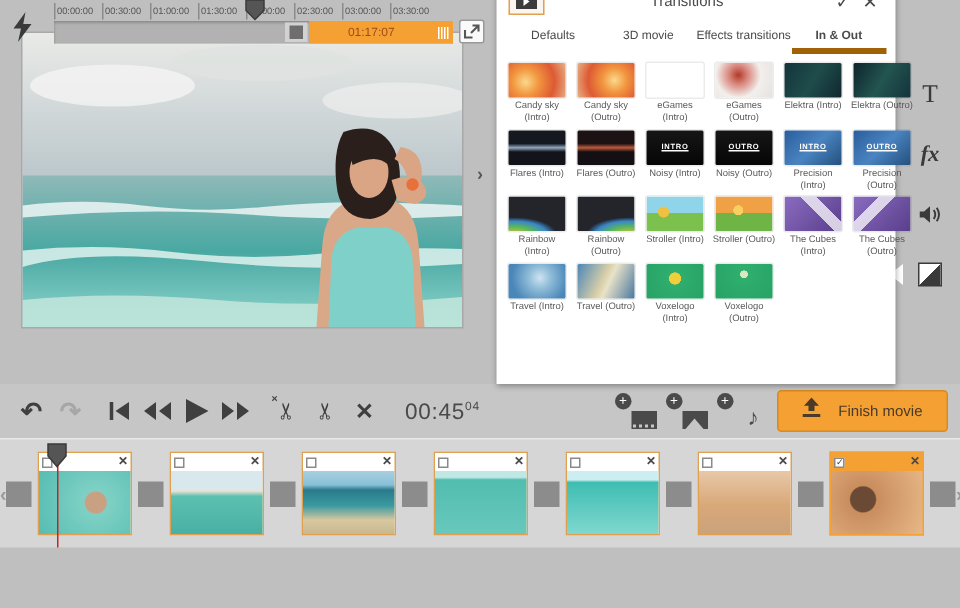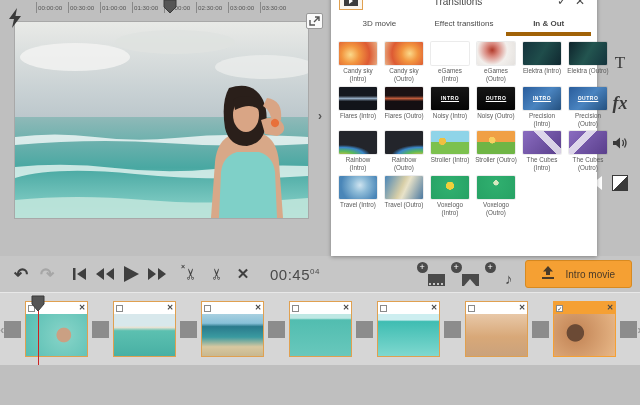--- a/index.html
+++ b/index.html
@@ -54,21 +54,21 @@
     color:#fff; font-size:5px; font-weight:bold; letter-spacing:.5px; text-decoration:underline; }
   .tile-label { font-size:6.3px; color:#5a5a5a; text-align:center; line-height:1.25;
     margin-top:2px; width:42px; min-height:15px; }
 
   
   .side-rail { position:absolute; right:0; top:0; width:43px; height:256px; }
   .rail-btn { position:absolute; left:12px; width:22px; height:22px; display:flex;
     align-items:center; justify-content:center; color:#3a3a3a; }
   .rail-T { top:52px; font-family:"Liberation Serif", serif; font-size:17px; }
   .rail-fx { top:92px; font-family:"Liberation Serif", serif; font-style:italic;
-    font-size:18px; font-weight:bold; }
+    font-size:15px; font-weight:bold; }
   .rail-sq { top:172px; }
   .rail-sq .sq { width:14px; height:14px; background:linear-gradient(135deg,#fff 50%,#3a3a3a 50%);
     box-shadow:0 0 0 1px #3a3a3a; }
   .rail-pointer { position:absolute; left:-4px; top:176px; width:0; height:0;
     border-top:7px solid transparent; border-bottom:7px solid transparent; border-right:9px solid #fff; }
 
   
   .timeline { position:relative; height:40px; margin-top:-40px; }
   .bolt { position:absolute; left:8px; top:8px; }
   .ruler { position:absolute; left:36px; top:2px; width:262px; height:11px; display:flex; }
@@ -215,22 +215,23 @@
       <div class="panel-icon-btn">
         <span class="film">
             <span class="tri"></span>
           </span>
       </div>
       <div class="panel-title">Transitions</div>
       <div class="panel-act">✓</div>
       <div class="panel-act">✕</div>
     </div>
     <div class="tabs" id="panel-tabs">
+        <div class="tab">Defaults</div>
         <div class="tab">3D movie</div>
-        <div class="tab">Effect transitions</div>
+        <div class="tab">Effects transitions</div>
         <div class="tab active">In &amp; Out</div>
       </div>
     <div class="grid" id="transition-grid">
         <div class="tile">
           <div class="thumb" style="background: radial-gradient(circle at 30% 55%, rgb(251, 217, 138) 0%, rgb(242, 149, 63) 30%, rgb(221, 90, 51) 65%, rgb(232, 177, 135) 100%);"></div>
           <div class="tile-label">Candy sky (Intro)</div>
         </div>
         <div class="tile">
           <div class="thumb" style="background: radial-gradient(circle at 65% 50%, rgb(251, 217, 138) 0%, rgb(242, 149, 63) 30%, rgb(221, 90, 51) 65%, rgb(232, 177, 135) 100%);"></div>
           <div class="tile-label">Candy sky (Outro)</div>
@@ -335,20 +336,30 @@
     <div class="ruler" id="ruler">
         <div class="ruler-cell">00:00:00</div>
         <div class="ruler-cell">00:30:00</div>
         <div class="ruler-cell">01:00:00</div>
         <div class="ruler-cell">01:30:00</div>
         <div class="ruler-cell">02:00:00</div>
         <div class="ruler-cell">02:30:00</div>
         <div class="ruler-cell">03:00:00</div>
         <div class="ruler-cell">03:30:00</div>
       </div>
+    <div class="scrubber">
+      <div class="scrub-handle"></div>
+      <div class="range">01:17:07</div>
+      <div class="range-grip">
+          <i></i>
+          <i></i>
+          <i></i>
+          <i></i>
+        </div>
+    </div>
     <div class="playhead">
       <svg width="14" height="15" viewBox="0 0 14 15">
           <path d="M1 1 L13 1 L13 8 L7 14 L1 8 Z" fill="#555" stroke="#3a3a3a"></path>
         </svg>
     </div>
     <div class="fullscreen-btn">
       <svg width="11" height="10" viewBox="0 0 11 10">
         <path d="M1 4 L1 9 L6 9" stroke="#555" stroke-width="1.4" fill="none"></path>
         <path d="M10 1 L5 6 M6 1 L10 1 L10 5" stroke="#555" stroke-width="1.4" fill="none"></path>
       </svg>
@@ -410,21 +421,21 @@
     <span class="badge">+</span>
     <span class="mini-note">♪</span>
   </div>
   <div class="finish-btn">
     <span class="up">
       <svg width="12" height="13" viewBox="0 0 12 13">
           <path d="M6 0 L11 5.5 L8 5.5 L8 9 L4 9 L4 5.5 L1 5.5 Z" fill="#4a3a28"></path>
           <rect x="0" y="11" width="12" height="2" fill="#4a3a28"></rect>
         </svg>
     </span>
-    <span class="lbl">Intro movie</span>
+    <span class="lbl">Finish movie</span>
   </div>
 </div>
 
 <div class="filmstrip">
   <div class="strip-playhead">
     <svg width="16" height="17" viewBox="0 0 16 17">
         <path d="M2 1 L14 1 L14 9 L8 16 L2 9 Z" fill="#555" stroke="#3a3a3a"></path>
       </svg>
   </div>
   <div class="strip-playline"></div>

